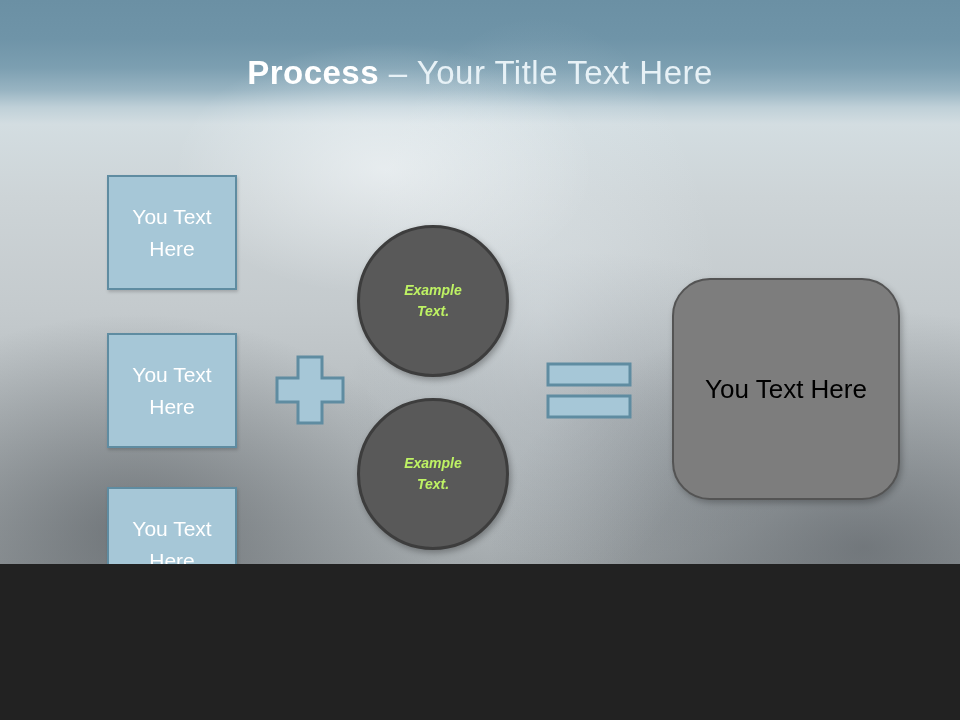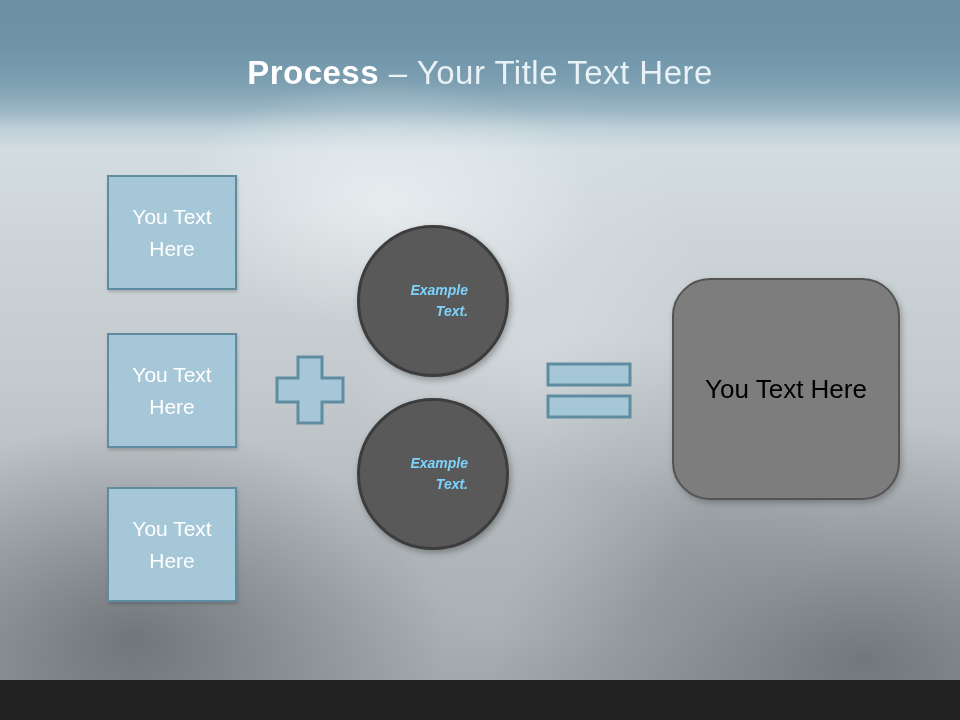--- a/index.html
+++ b/index.html
@@ -1,18 +1,18 @@
 <!DOCTYPE html>
 <html><head>
 <meta charset="utf-8">
 <style>
   html,body{margin:0;padding:0;background:#222;}
   .slide{
     position:relative;
-    width:960px;height:680px;
+    width:960px;height:564px;
     margin:0 auto;
     overflow:hidden;
     font-family:"Liberation Sans", sans-serif;
     background:
       radial-gradient(ellipse 300px 180px at 40% 30%, rgba(250,253,255,0.55), rgba(250,253,255,0) 70%),
       radial-gradient(ellipse 260px 420px at 56% 55%, rgba(235,242,246,0.35), rgba(235,242,246,0) 70%),
       radial-gradient(ellipse 430px 300px at 14% 94%, rgba(58,63,68,0.50), rgba(58,63,68,0) 72%),
       radial-gradient(ellipse 520px 330px at 90% 97%, rgba(52,57,63,0.45), rgba(52,57,63,0) 72%),
       radial-gradient(ellipse 360px 220px at 62% 72%, rgba(96,104,112,0.28), rgba(96,104,112,0) 70%),
       linear-gradient(180deg,
@@ -40,21 +40,21 @@
 
   .op{position:absolute;}
   .op-plus{left:274px; top:354px;}
   .op-equals{left:546px; top:362px;}
 
   .circle{
     position:absolute; left:357px; width:152px; height:152px;
     border-radius:50%;
     background:#595959; border:3px solid #3d3d3d;
     display:flex; align-items:center; justify-content:center;
-    text-align:right; color:#7dd3fc;
+    text-align:center; color:#bef264;
     font-size:14px; font-weight:bold; font-style:italic; line-height:1.5;
     box-shadow:2px 3px 6px rgba(0,0,0,0.30);
     box-sizing:border-box;
   }
   .circle .txt{width:70px;}
   .circle-1{top:225px;} .circle-2{top:398px;}
 
   .result-box{
     position:absolute; left:672px; top:278px; width:228px; height:222px;
     background:#7d7d7d; border:2px solid #545454; border-radius:38px;

